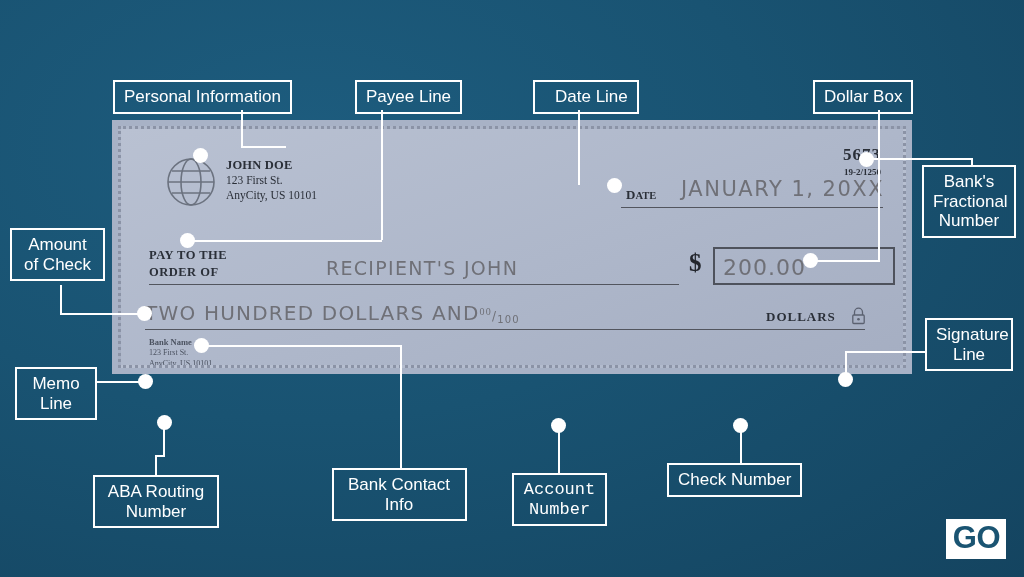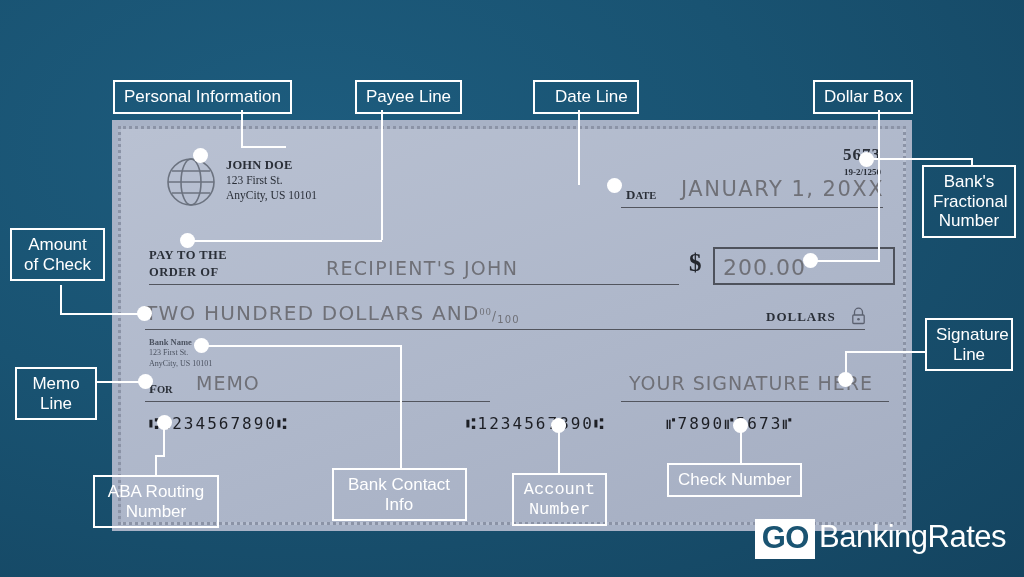--- a/index.html
+++ b/index.html
@@ -8,21 +8,21 @@
     font-family: "Liberation Sans", sans-serif;
     background: radial-gradient(ellipse at 30% 25%, #1d5c7e 0%, #195372 45%, #144460 100%);
     position: relative;
     overflow: hidden;
   }
 
   
   .check-wrap {
     position: absolute;
     left: 112px; top: 120px;
-    width: 800px; height: 411px;
+    width: 800px; height: 254px;
     background: #a8b2c6;
     padding: 6px;
   }
   .check-inner {
     position: relative;
     width: 100%; height: 100%;
     background: linear-gradient(160deg, #b9c1d2 0%, #aeb7ca 55%, #a5aec2 100%);
     border: 3px dotted #8b93a6;
     overflow: hidden;
   }
@@ -334,14 +334,13 @@
 Number</div>
 <div class="lead lead-v" style="left:558px; top:425px; height:49px;"></div>
 <div class="dot" style="left:551px; top:418px;"></div>
 
 <div class="callout" style="left:667px; top:463px;">Check Number</div>
 <div class="lead lead-v" style="left:740px; top:425px; height:39px;"></div>
 <div class="dot" style="left:733px; top:418px;"></div>
 
 <div class="logo">
   <span class="logo-go">GO</span>
-  <span class="logo-rest">BankingRates</span>
 </div>
 
 </body></html>

